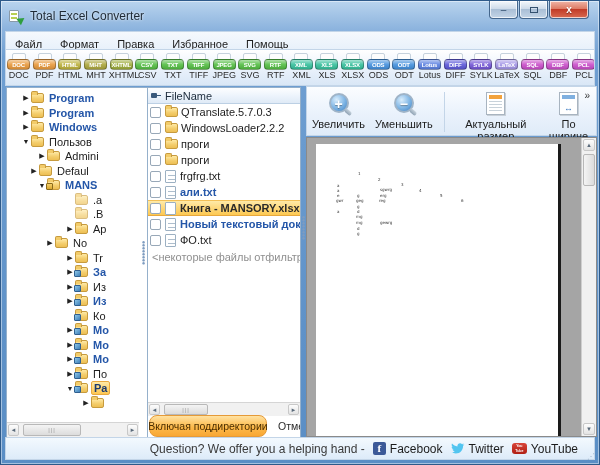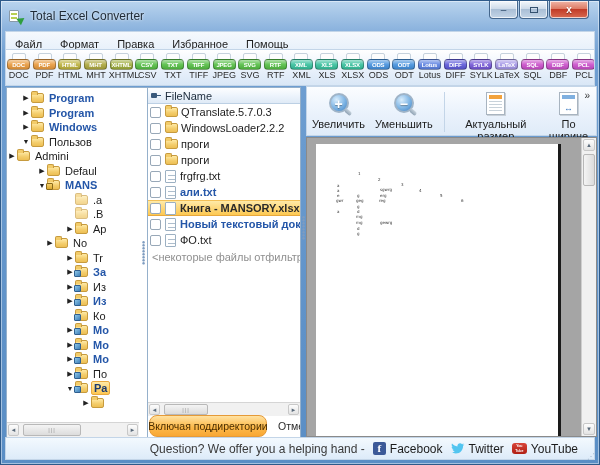--- a/index.html
+++ b/index.html
@@ -267,26 +267,26 @@
         <div class="trow" style="padding-left: 14px;">
           <span class="tarr">▶</span>
           <span class="fldr"></span>
           <span class="tlbl tb">Windows</span>
         </div>
         <div class="trow" style="padding-left: 14px;">
           <span class="tarr">▼</span>
           <span class="fldr"></span>
           <span class="tlbl tn">Пользов</span>
         </div>
-        <div class="trow" style="">
+        <div class="trow" style="padding-left: 30px;">
           <span class="tarr">▶</span>
           <span class="fldr"></span>
           <span class="tlbl tn">Admini</span>
         </div>
-        <div class="trow" style="padding-left: 30px; align-items: center;">
+        <div class="trow" style="padding-left: 22px; align-items: center;">
           <span class="tarr">▶</span>
           <span class="fldr"></span>
           <span class="tlbl tn">Defaul</span>
         </div>
         <div class="trow" style="padding-left: 30px;">
           <span class="tarr">▼</span>
           <span class="fldr">
             <span class="lock"></span>
           </span>
           <span class="tlbl tb">MANS</span>

